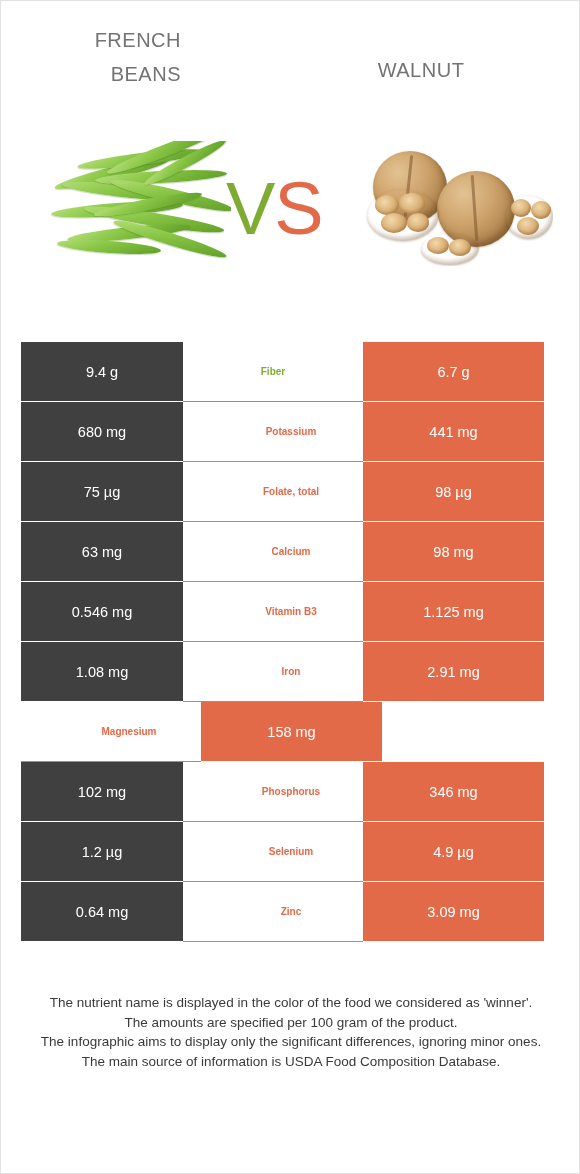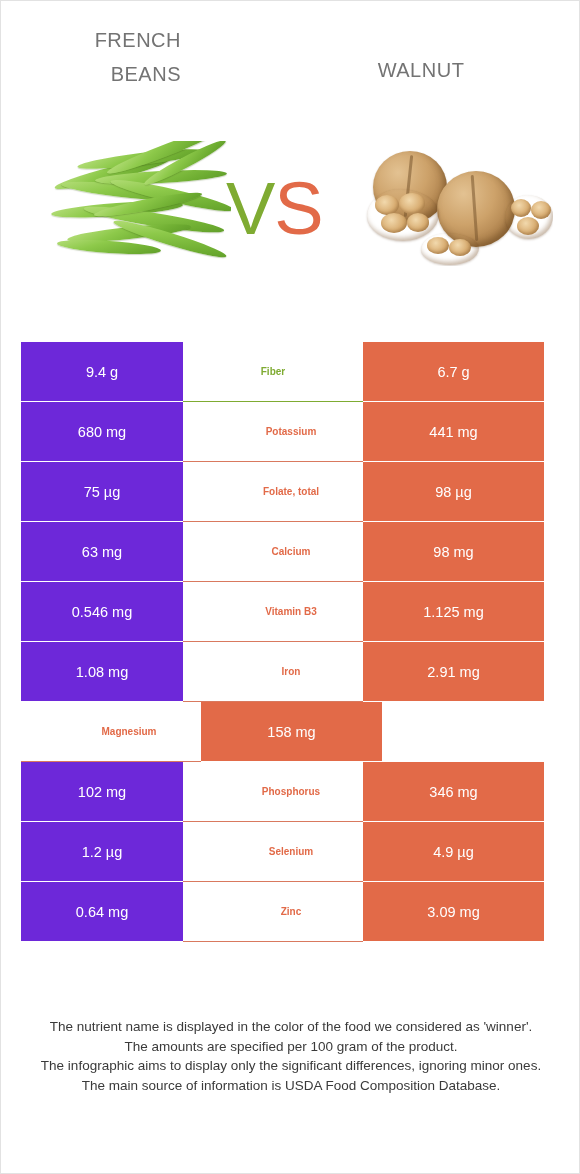--- a/index.html
+++ b/index.html
@@ -116,21 +116,21 @@
   }
   .cell {
     display: flex;
     align-items: center;
     justify-content: center;
     box-sizing: border-box;
     font-size: 14.5px;
   }
   .cell-left {
     width: 162px;
-    background: #6d28d9;
+    background: #404040;
     color: #ffffff;
     margin-bottom: 1px;
     text-align: center;
   }
   .cell-mid {
     width: 180px;
     background: #ffffff;
     font-weight: bold;
     font-size: 10px;
   }
@@ -140,21 +140,21 @@
     color: #ffffff;
     margin-bottom: 1px;
   }
   .cell-mid.win-green { color: #7FAB32; border-bottom: 1px solid #7FAB32; }
   .cell-mid.win-orange { color: #E26A48; border-bottom: 1px solid #D9795E; padding-left: 36px; }
 
   
   #footer {
     position: absolute;
     left: 34px;
-    top: 1016px;
+    top: 992px;
     width: 512px;
     text-align: center;
     color: #3a3a3a;
     font-size: 13.5px;
     line-height: 19.5px;
   }
   #footer div { white-space: normal; }
 </style>
 </head>
 <body>

